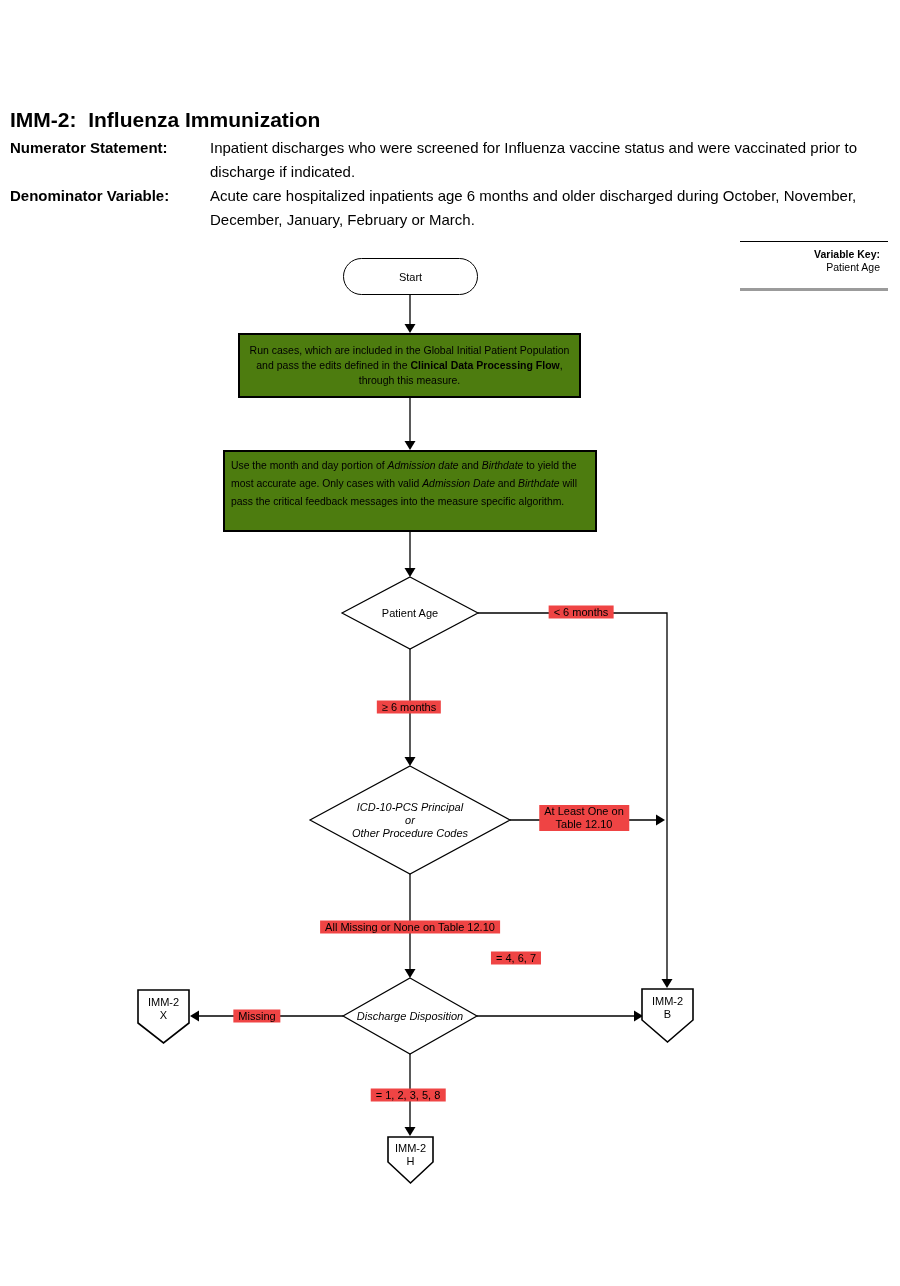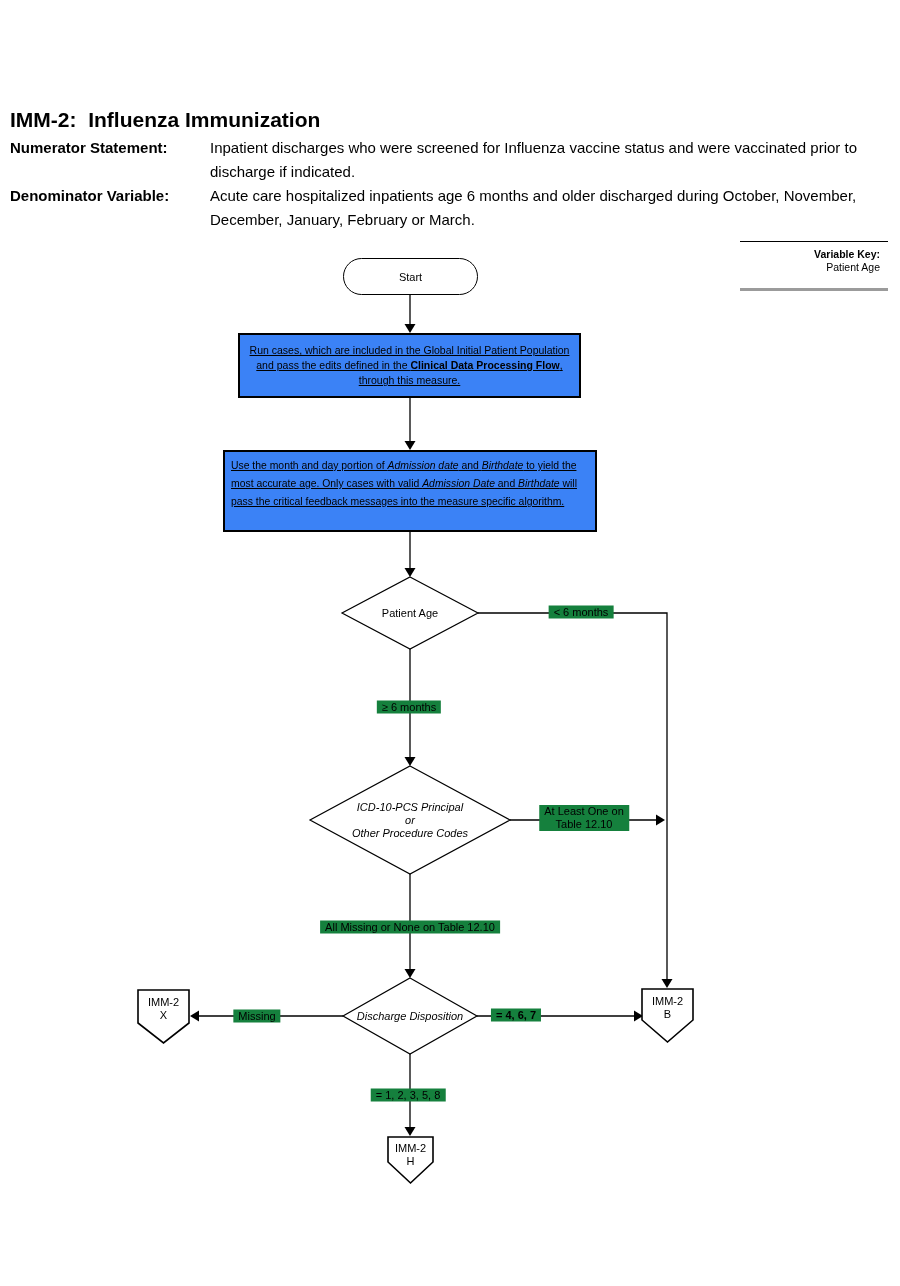--- a/index.html
+++ b/index.html
@@ -13,28 +13,28 @@
 
   
   .vk-rule-top{position:absolute;left:740px;top:241px;width:148px;border-top:1.5px solid #000;}
   .vk-rule-bottom{position:absolute;left:740px;top:288px;width:148px;border-top:3px solid #9b9b9b;}
   .vk-text{position:absolute;left:740px;top:248px;width:140px;text-align:right;font-size:10.5px;line-height:13px;}
   .vk-label{font-weight:bold;}
 
   
   svg.connectors{position:absolute;left:0;top:0;z-index:1;}
   .shape-text{position:absolute;z-index:3;text-align:center;font-size:11px;line-height:13px;transform:translate(-50%,-50%);white-space:nowrap;}
-  .edge-label{position:absolute;z-index:3;background:#15803d;padding:0 5px;font-size:11px;line-height:13px;transform:translate(-50%,-50%);white-space:nowrap;text-align:center;}
+  .edge-label{position:absolute;z-index:3;background:#ef4444;padding:0 5px;font-size:11px;line-height:13px;transform:translate(-50%,-50%);white-space:nowrap;text-align:center;}
   .italic{font-style:italic;}
 
   .terminator{position:absolute;left:343px;top:258px;width:135px;height:37px;z-index:2;
     background:#fff;border:1.5px solid #000;border-radius:19px;box-sizing:border-box;
     display:flex;align-items:center;justify-content:center;font-size:11px;}
 
-  .box{position:absolute;z-index:2;background:#3b82f6;border:2px solid #000;box-sizing:border-box;font-size:10.5px;text-decoration:underline;}
+  .box{position:absolute;z-index:2;background:#4d7c0f;border:2px solid #000;box-sizing:border-box;font-size:10.5px;}
   .box1{left:238px;top:333px;width:343px;height:65px;text-align:center;line-height:15px;padding-top:8px;}
   .box2{left:223px;top:450px;width:374px;height:82px;padding:5px 5px 0 6px;}
   .b2-title{text-align:center;line-height:14px;margin-bottom:12px;}
   .b2-body{text-align:left;line-height:18px;font-size:10.4px;}
 </style>
 </head>
 <body>
 
 <div id="canvas">
 
@@ -113,21 +113,21 @@
   <div class="shape-text italic" style="left:410px;top:1016px;">Discharge Disposition</div>
 
   <div class="edge-label" style="left:581px;top:612px;">&lt; 6 months</div>
   <div class="edge-label" style="left:409px;top:707px;">≥ 6 months</div>
   <div class="edge-label" style="left:584px;top:818px;">
     <div>At Least One on</div>
     <div>Table 12.10</div>
   </div>
   <div class="edge-label" style="left:410px;top:927px;">All Missing or None on Table 12.10</div>
   <div class="edge-label" style="left:257px;top:1016px;">Missing</div>
-  <div class="edge-label" style="left:516px;top:1015px;font-weight:bold;">= 4, 6, 7</div>
+  <div class="edge-label" style="left:516px;top:958px;">= 4, 6, 7</div>
   <div class="edge-label" style="left:408px;top:1095px;">= 1, 2, 3, 5, 8</div>
 
   <div class="shape-text" style="left:163.5px;top:1009px;">
     <div>IMM-2</div>
     <div>X</div>
   </div>
   <div class="shape-text" style="left:667.5px;top:1008px;">
     <div>IMM-2</div>
     <div>B</div>
   </div>

